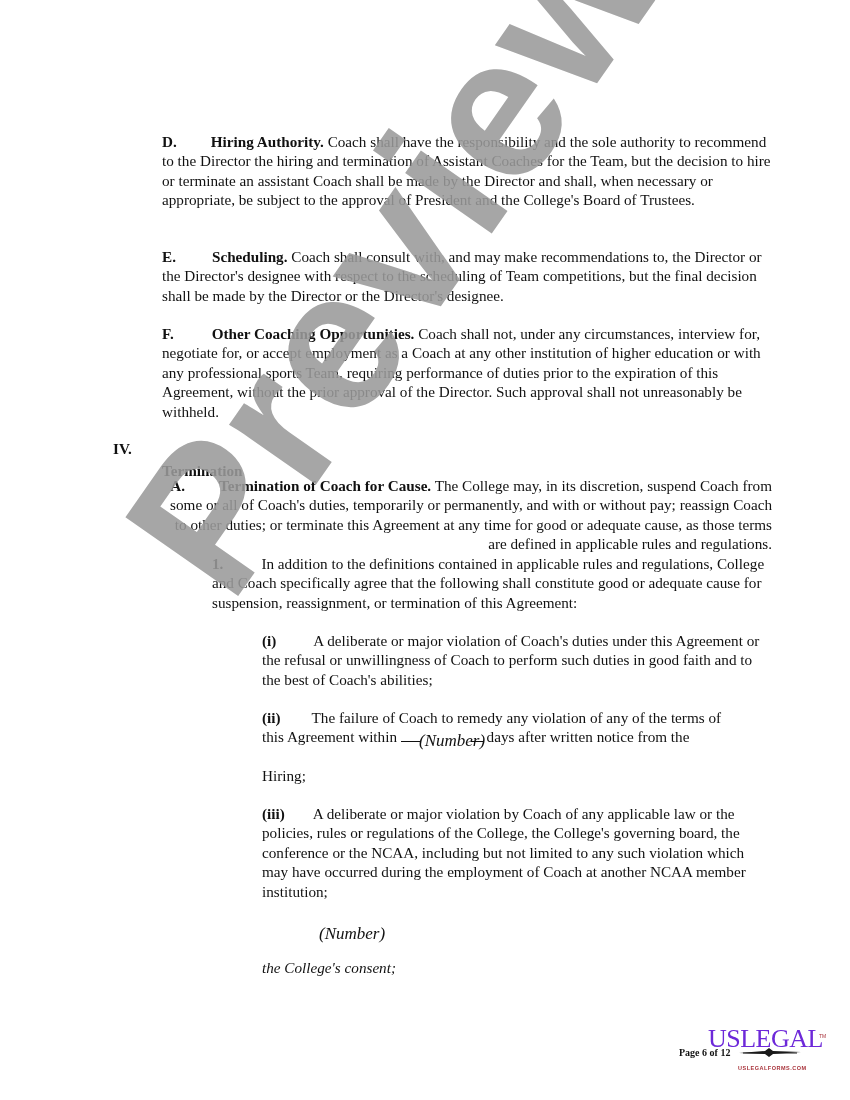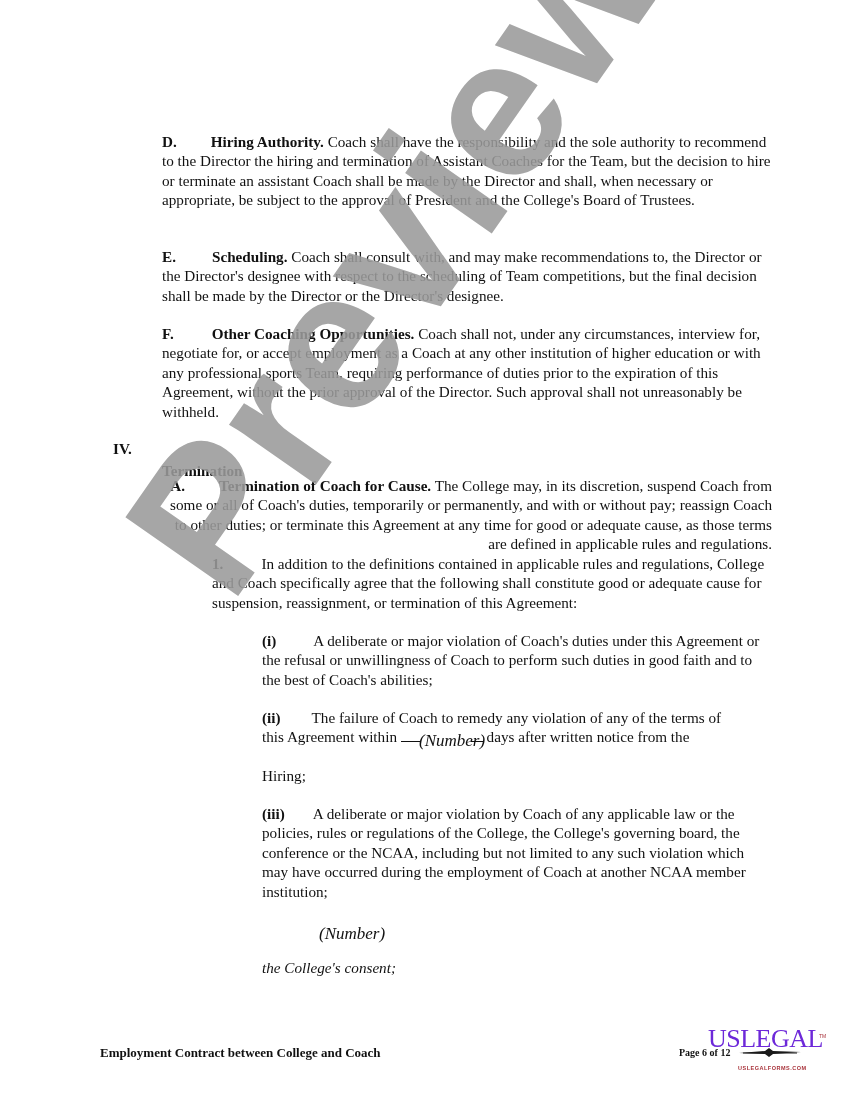--- a/index.html
+++ b/index.html
@@ -87,21 +87,20 @@
   <div class="num-label num-ii">(Number)</div>
   <div class="para item-ii-l3">Hiring;</div>
 
   <p class="para item-iii">
     <span class="b">(iii)</span><span class="tab" style="width:28px"></span><span>A deliberate or major violation by Coach of any applicable law or the policies, rules or regulations of the College, the College's governing board, the conference or the NCAA, including but not limited to any such violation which may have occurred during the employment of Coach at another NCAA member institution;</span>
   </p>
 
   <div class="num-label num-iv">(Number)</div>
   <div class="para item-iv-l2">the College's consent;</div>
 
-  <div class="footer-left">Employment Contract between College and Coach</div>
   <div class="footer-right">Page 6 of 12</div>
 
   <div class="logo">
     <span class="logo-text">USLEGAL</span>
     <span class="logo-tm">TM</span>
     <svg class="logo-wing" width="62" height="9" viewBox="0 0 62 9">
       <path d="M0 5 L26 3 L30 0 L34 3 L62 4 L34 6 L30 9 L26 6 Z" fill="#1a1a1a"></path>
       <line x1="4" y1="5" x2="58" y2="5" stroke="#1a1a1a" stroke-width="1"></line>
     </svg>
     <span class="logo-sub">USLEGALFORMS.COM</span>

